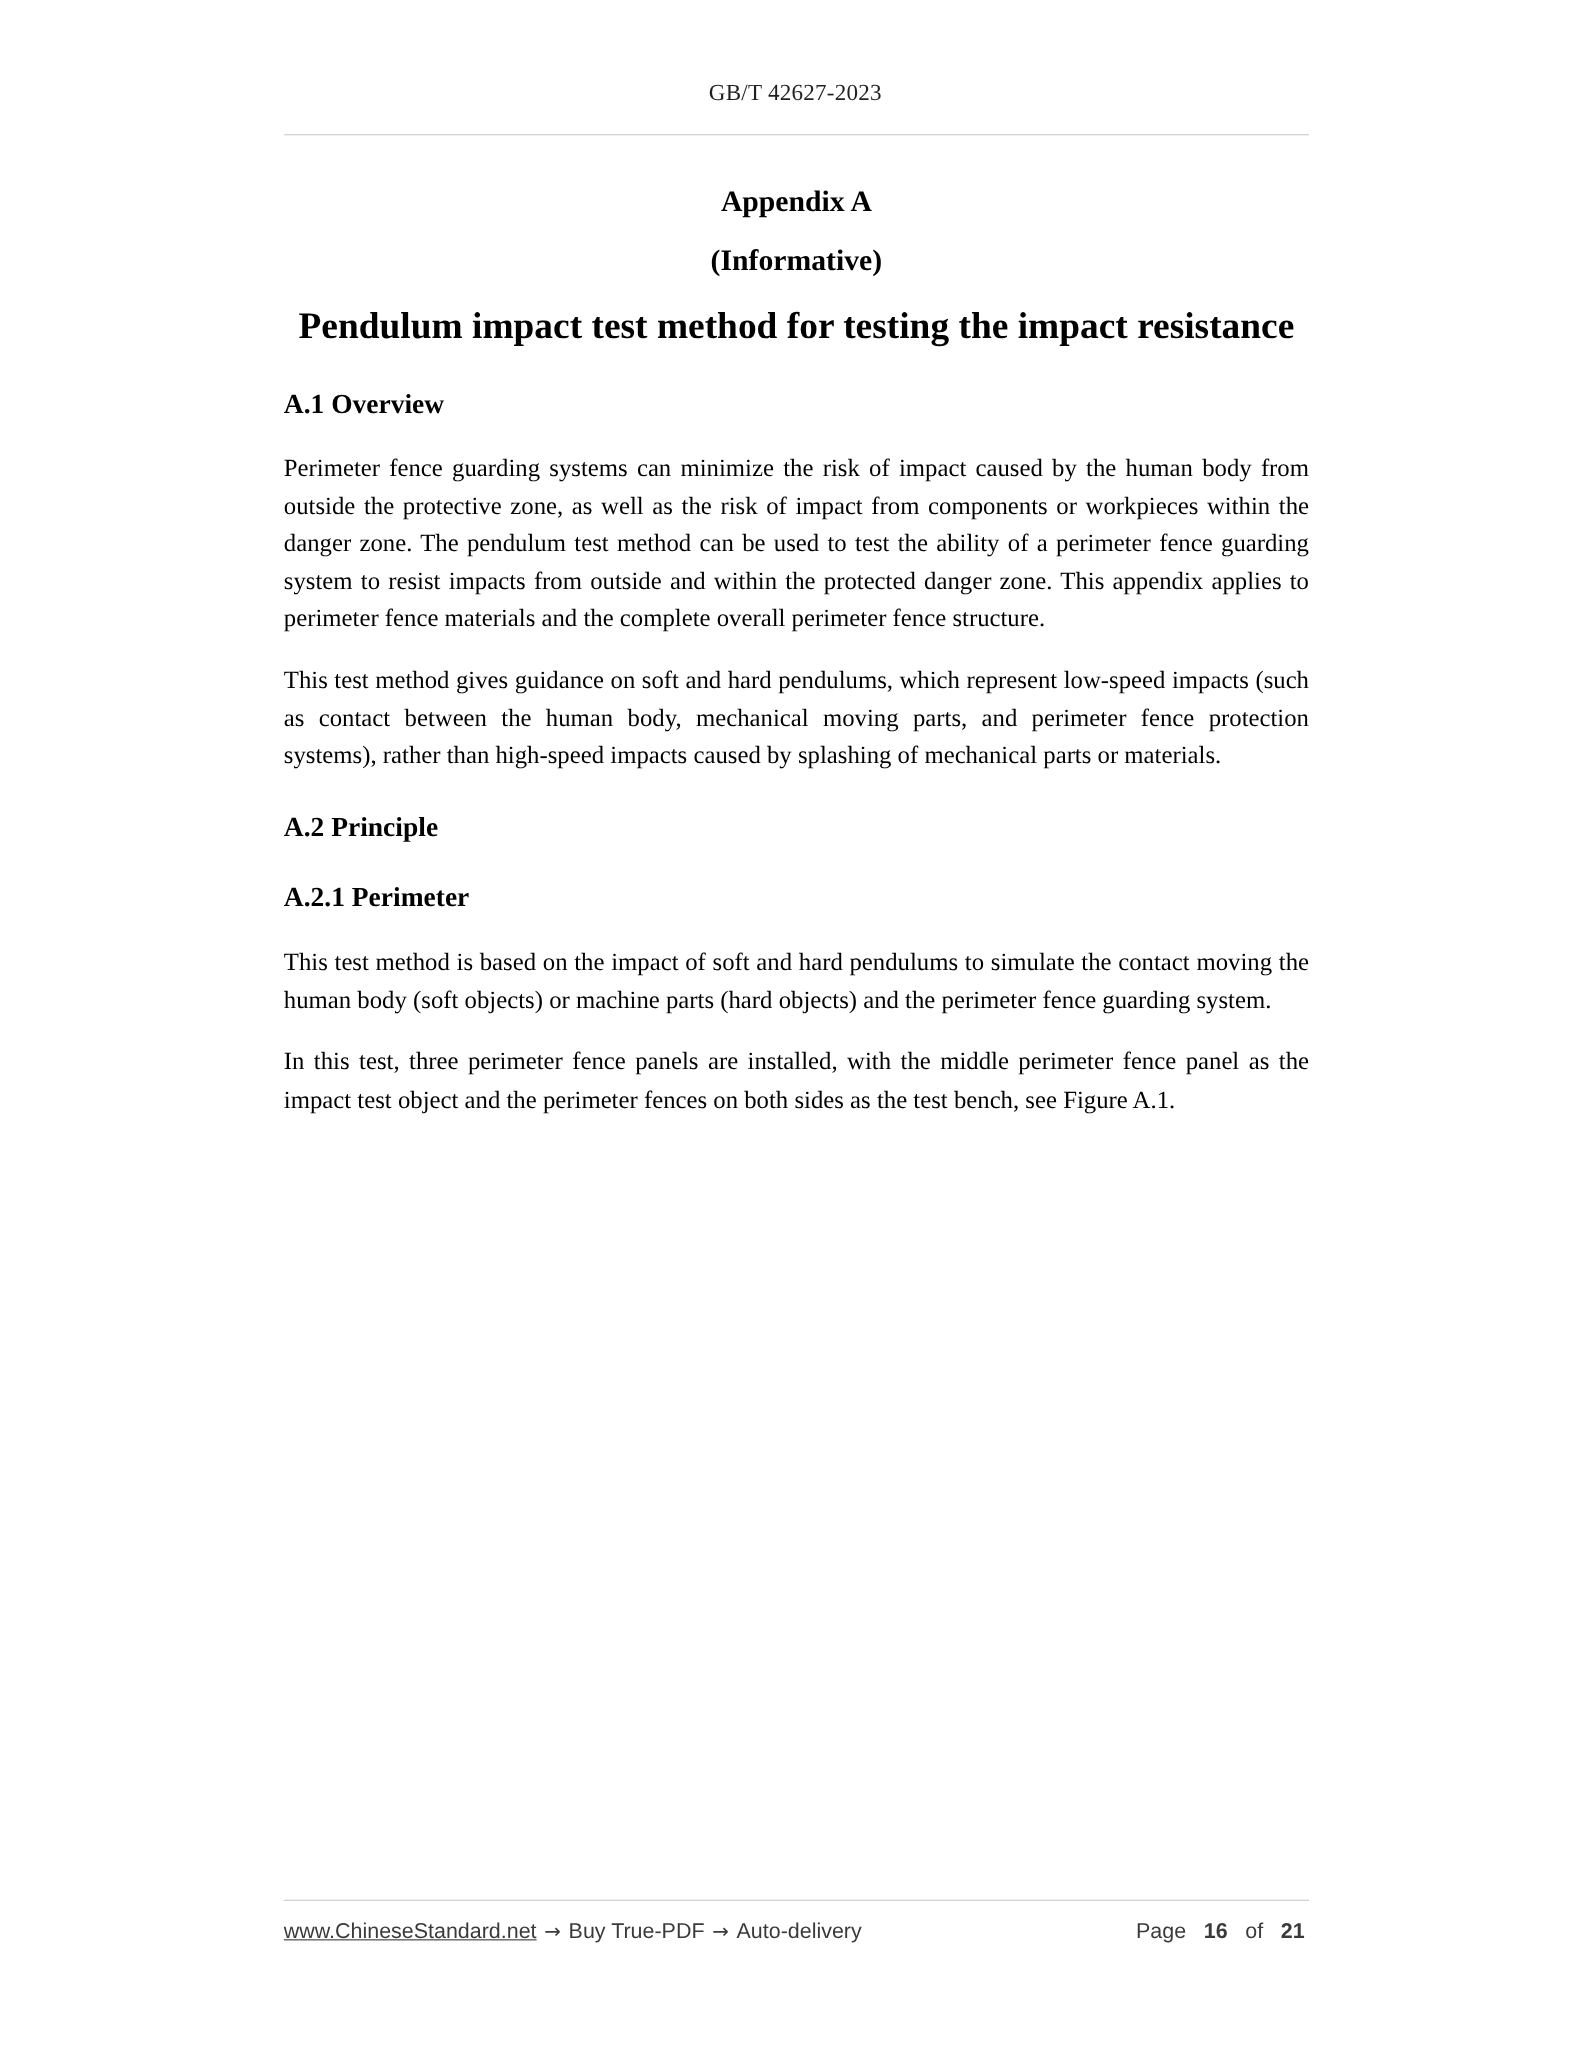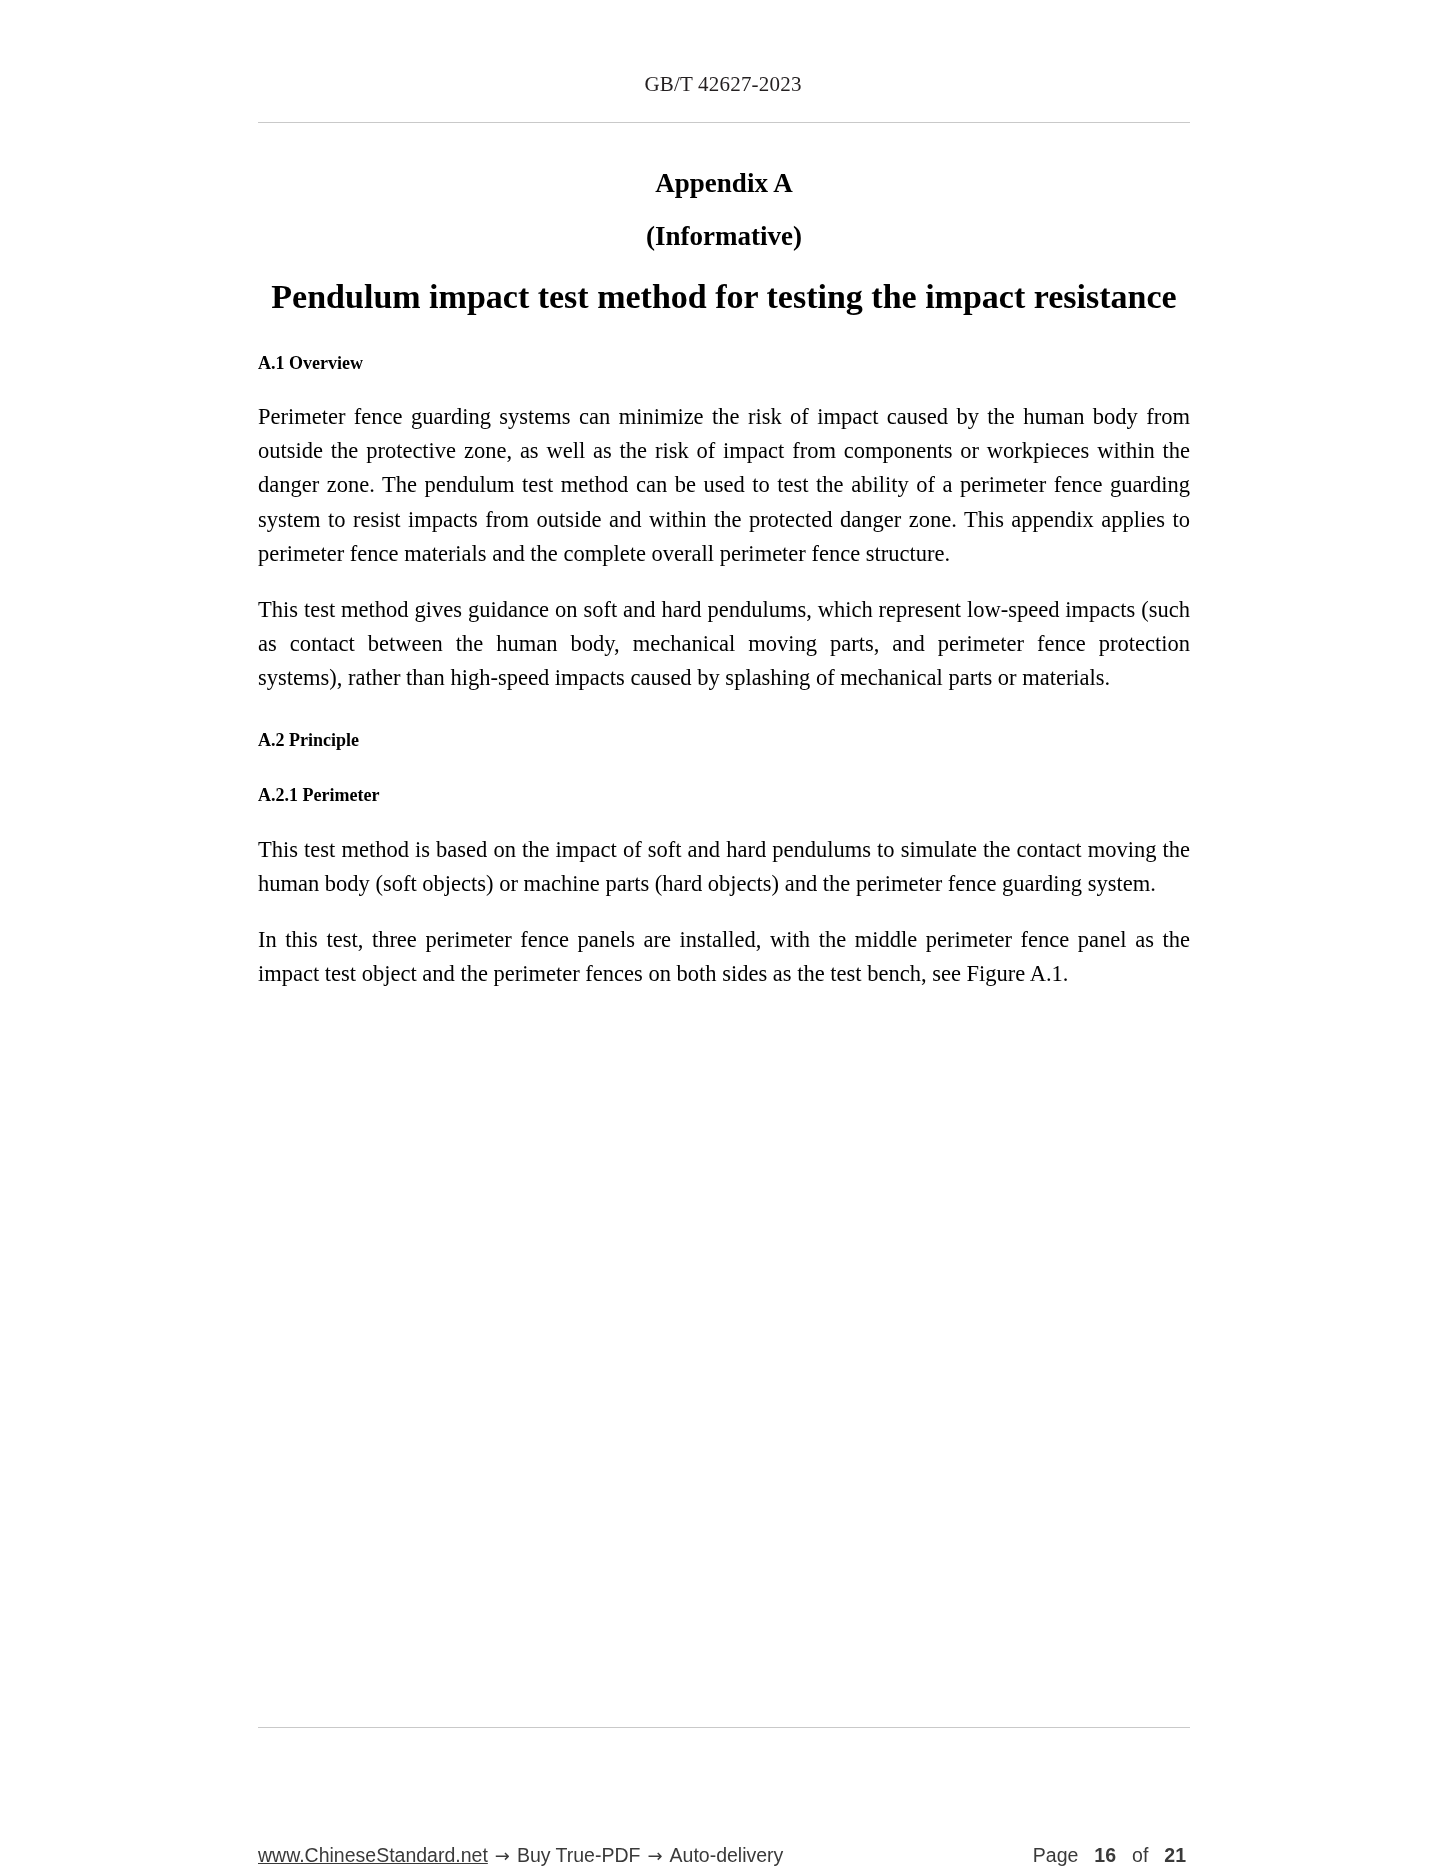--- a/index.html
+++ b/index.html
@@ -53,21 +53,21 @@
     line-height: 1.0;
   }
   .title-line {
     margin-bottom: 26px;
   }
   .title-line.big {
     font-size: 34px;
     line-height: 1.25;
   }
   h2.sect {
-    font-size: 18px;
+    font-size: 25px;
     font-weight: bold;
     margin: 34px 0 0 0;
     line-height: 1.2;
   }
   p.para {
     font-size: 22.5px;
     line-height: 1.52;
     text-align: justify;
     text-justify: inter-word;
     margin: 22px 0 0 0;
@@ -79,21 +79,21 @@
     position: absolute;
     left: 258px;
     top: 1727px;
     width: 932px;
     height: 1px;
     background: #c9c9c9;
   }
   .footer {
     position: absolute;
     left: 258px;
-    top: 1844px;
+    top: 1745px;
     width: 932px;
     font-family: "Liberation Sans", sans-serif;
     font-size: 19.5px;
     color: #3a3a3a;
     display: flex;
     align-items: center;
   }
   .footer-left {
     display: flex;
     align-items: baseline;

